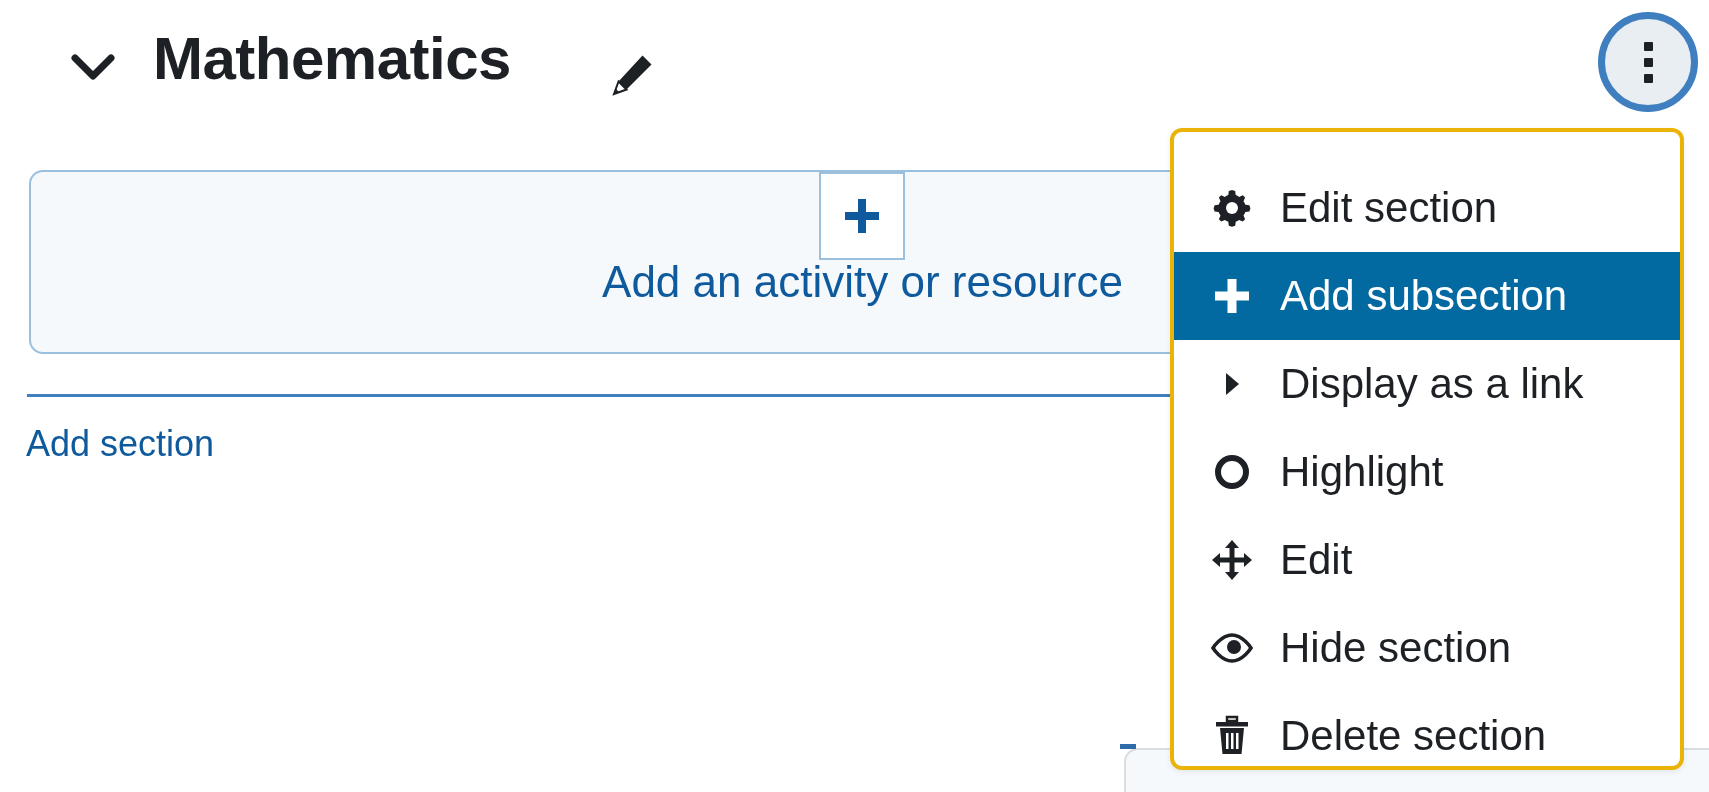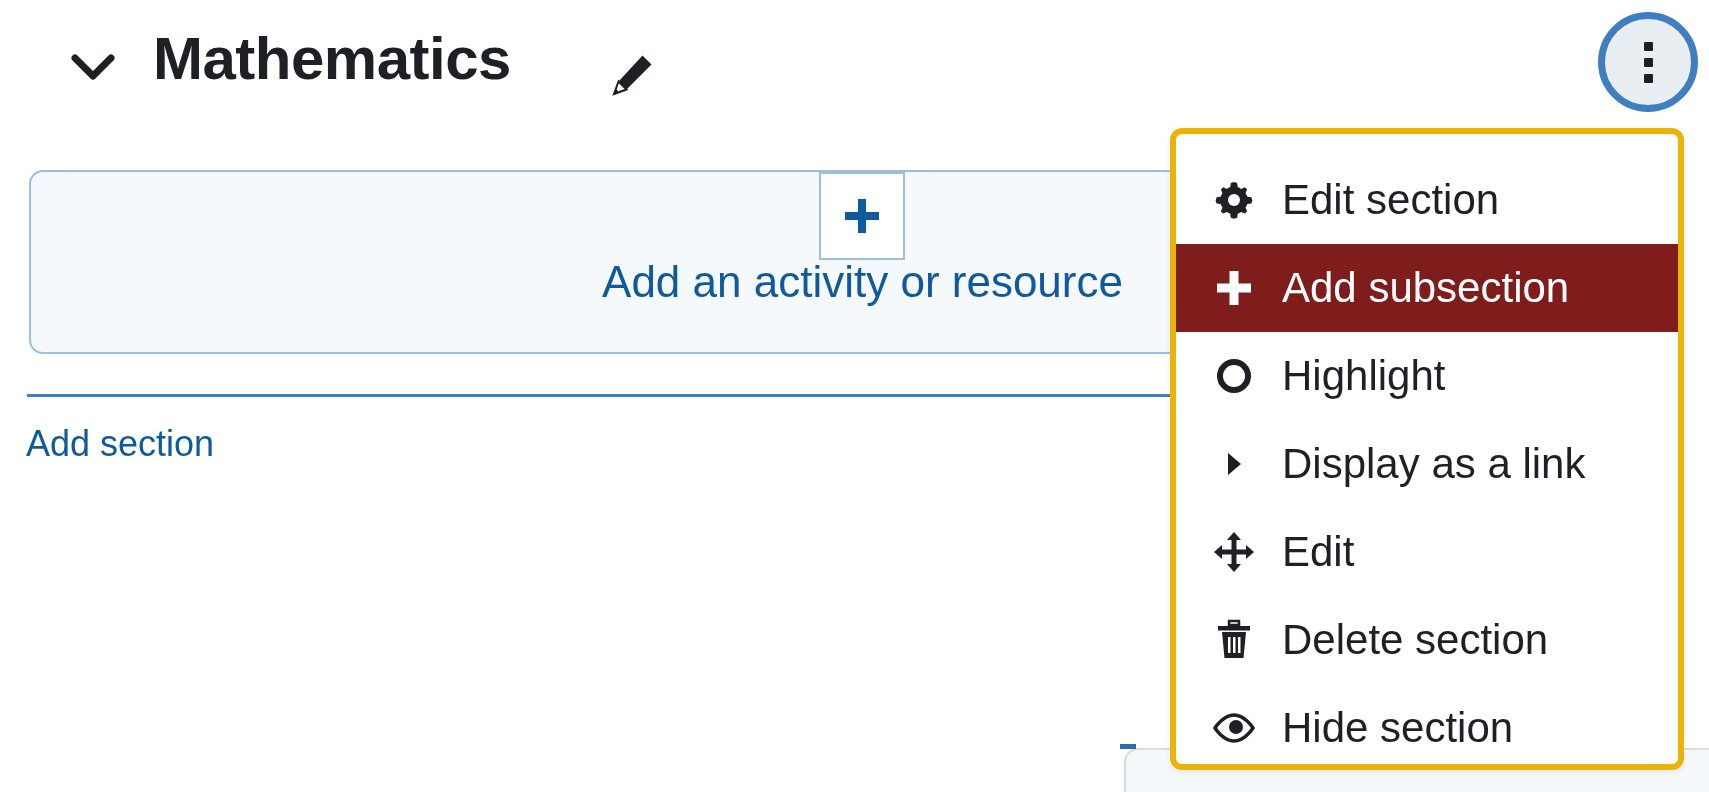--- a/index.html
+++ b/index.html
@@ -171,37 +171,37 @@
   }
 
   
   .dropdown-menu {
     position: absolute;
     left: 1170px;
     top: 128px;
     width: 514px;
     height: 642px;
     background: #ffffff;
-    border: 6px solid #eab308;
+    border: 4px solid #eab308;
     border-radius: 12px;
     box-sizing: border-box;
     box-shadow: 0 2px 6px rgba(0,0,0,0.07);
     z-index: 30;
     overflow: hidden;
-    padding-top: 22px;
+    padding-top: 32px;
   }
   .menu-item {
     height: 88px;
     display: flex;
     align-items: center;
     cursor: pointer;
     color: #1d2125;
   }
   .menu-item.active {
-    background: #7f1d1d;
+    background: #0369a1;
     color: #ffffff;
   }
   .menu-item-icon {
     width: 60px;
     margin-left: 28px;
     flex: none;
     display: flex;
     align-items: center;
     justify-content: center;
   }
@@ -282,61 +282,61 @@
       <svg width="42" height="42" viewBox="0 0 42 42">
         <path d="M16.5 4 h9 v12.5 h12.5 v9 h-12.5 v12.5 h-9 v-12.5 h-12.5 v-9 h12.5 z" fill="#ffffff"></path>
       </svg>
     </span>
     <span class="menu-item-label">Add subsection</span>
   </div>
 
   <div class="menu-item">
     <span class="menu-item-icon">
       <svg width="42" height="42" viewBox="0 0 42 42">
+        <path d="M15 10 L28 21 L15 32 Z" fill="#1d2125"></path>
+      </svg>
+    </span>
+    <span class="menu-item-label">Display as a link</span>
+  </div>
+
+  <div class="menu-item">
+    <span class="menu-item-icon">
+      <svg width="42" height="42" viewBox="0 0 42 42">
         <circle cx="21" cy="21" r="14" fill="none" stroke="#1d2125" stroke-width="6"></circle>
       </svg>
     </span>
     <span class="menu-item-label">Highlight</span>
-  </div>
-
-  <div class="menu-item">
-    <span class="menu-item-icon">
-      <svg width="42" height="42" viewBox="0 0 42 42">
-        <path d="M15 10 L28 21 L15 32 Z" fill="#1d2125"></path>
-      </svg>
-    </span>
-    <span class="menu-item-label">Display as a link</span>
   </div>
 
   <div class="menu-item">
     <span class="menu-item-icon">
       <svg width="44" height="44" viewBox="0 0 44 44">
         <path d="M22 2 L29 10 H24.5 V19.5 H34 V15 L42 22 L34 29 V24.5 H24.5 V34 H29 L22 42 L15 34 H19.5 V24.5 H10 V29 L2 22 L10 15 V19.5 H19.5 V10 H15 Z" fill="#1d2125"></path>
       </svg>
     </span>
     <span class="menu-item-label">Edit</span>
+  </div>
+
+  <div class="menu-item">
+    <span class="menu-item-icon">
+      <svg width="46" height="34" viewBox="0 0 46 34">
+        <path d="M23 4 C34 4 42 17 42 17 C42 17 34 30 23 30 C12 30 4 17 4 17 C4 17 12 4 23 4 Z" fill="none" stroke="#1d2125" stroke-width="3.5"></path>
+        <circle cx="25" cy="16" r="7" fill="#1d2125"></circle>
+      </svg>
+    </span>
+    <span class="menu-item-label">Hide section</span>
   </div>
 
   <div class="menu-item">
     <span class="menu-item-icon">
       <svg width="36" height="44" viewBox="0 0 36 44">
         <path d="M13 3 h10 v4 h-10 z" fill="none" stroke="#1d2125" stroke-width="2.5"></path>
         <rect x="2" y="8" width="32" height="4.5" fill="#1d2125"></rect>
         <path d="M6 14 h24 l-2.5 26 h-19 z" fill="#1d2125"></path>
         <rect x="12" y="19" width="2.5" height="16" fill="#ffffff"></rect>
         <rect x="17" y="19" width="2.5" height="16" fill="#ffffff"></rect>
         <rect x="22" y="19" width="2.5" height="16" fill="#ffffff"></rect>
       </svg>
     </span>
     <span class="menu-item-label">Delete section</span>
   </div>
 
-  <div class="menu-item">
-    <span class="menu-item-icon">
-      <svg width="46" height="34" viewBox="0 0 46 34">
-        <path d="M23 4 C34 4 42 17 42 17 C42 17 34 30 23 30 C12 30 4 17 4 17 C4 17 12 4 23 4 Z" fill="none" stroke="#1d2125" stroke-width="3.5"></path>
-        <circle cx="25" cy="16" r="7" fill="#1d2125"></circle>
-      </svg>
-    </span>
-    <span class="menu-item-label">Hide section</span>
-  </div>
-
 </div>
 
 </body></html>

